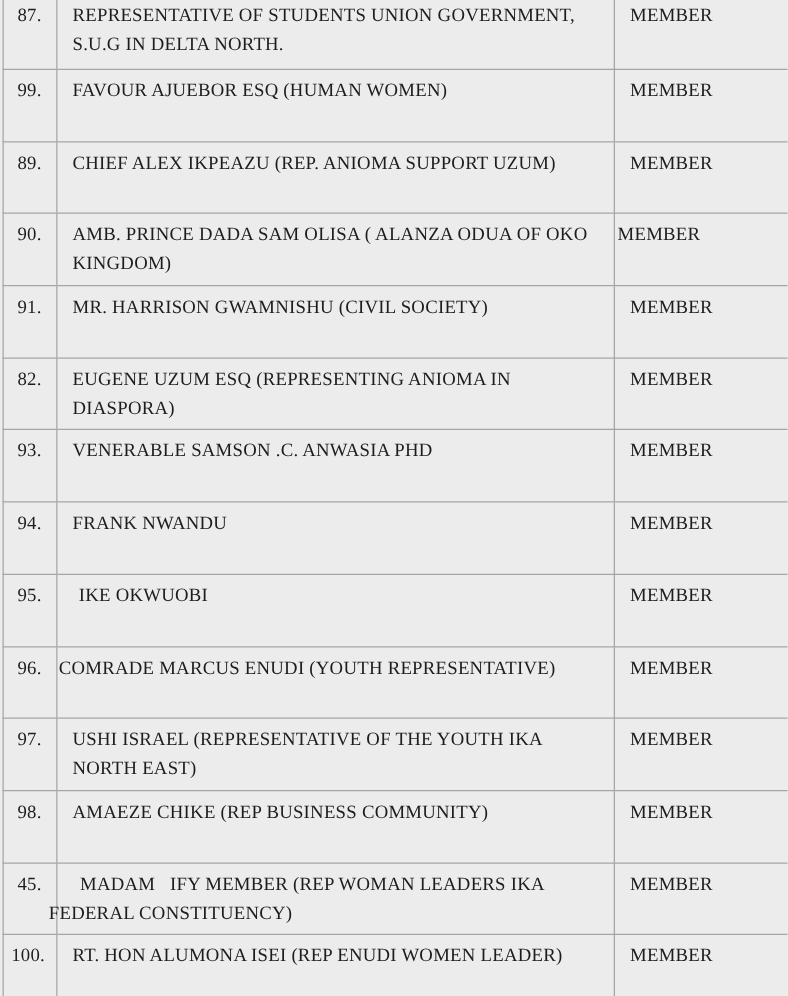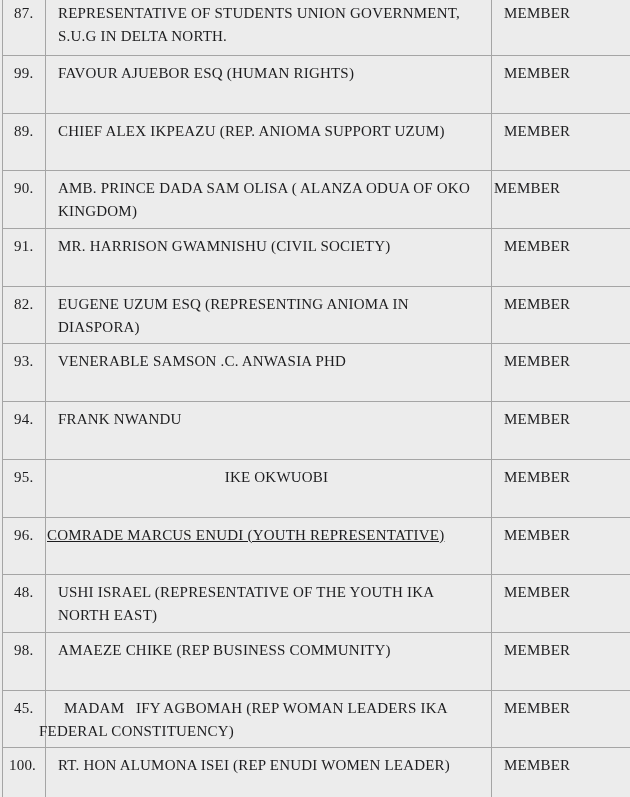--- a/index.html
+++ b/index.html
@@ -27,22 +27,22 @@
     border: 1px solid #a5a5a5;
     vertical-align: top;
     overflow: visible;
   }
   tr.h-first { height: 60px; }
   tr.h-std   { height: 57.7px; }
   tr.h-last  { height: 56px; }
   td.c-num  { padding: 6px 1px 0 11px; }
   td.c-name { padding: 6px 1px 0 12px; }
   td.c-role { padding: 6px 1px 0 12px; }
-  td.pl17 { padding-left: 17px; text-align: center; }
-  td.pl1  { padding-left: 1px; text-decoration: underline; }
+  td.pl17 { padding-left: 17px; }
+  td.pl1  { padding-left: 1px; }
   td.pl0  { padding-left: 0; }
   td.pl2  { padding-left: 2px; }
   td.pl6  { padding-left: 6px; }
   .num, .nm, .role-txt { white-space: pre; }
   .nm.overhang {
     margin-left: -7px;
     text-indent: 25px;
   }
 </style>
 </head>
@@ -67,21 +67,21 @@
     <td class="c-role">
           <div class="role-txt">MEMBER</div>
         </td>
   </tr>
 
   <tr class="h-std">
     <td class="c-num">
           <div class="num">99.</div>
         </td>
     <td class="c-name">
-          <div class="nm">FAVOUR AJUEBOR ESQ (HUMAN RIGHTS)</div>
+          <div class="nm">FAVOUR AJUEBOR ESQ (HUMAN WOMEN)</div>
         </td>
     <td class="c-role">
           <div class="role-txt">MEMBER</div>
         </td>
   </tr>
 
   <tr class="h-std">
     <td class="c-num">
           <div class="num">89.</div>
         </td>
@@ -174,21 +174,21 @@
     <td class="c-name pl1">
           <div class="nm">COMRADE MARCUS ENUDI (YOUTH REPRESENTATIVE)</div>
         </td>
     <td class="c-role">
           <div class="role-txt">MEMBER</div>
         </td>
   </tr>
 
   <tr class="h-std">
     <td class="c-num">
-          <div class="num">48.</div>
+          <div class="num">97.</div>
         </td>
     <td class="c-name">
           <div class="nm">USHI ISRAEL (REPRESENTATIVE OF THE YOUTH IKA
 NORTH EAST)</div>
         </td>
     <td class="c-role">
           <div class="role-txt">MEMBER</div>
         </td>
   </tr>
 
@@ -202,21 +202,21 @@
     <td class="c-role">
           <div class="role-txt">MEMBER</div>
         </td>
   </tr>
 
   <tr class="h-std">
     <td class="c-num">
           <div class="num">45.</div>
         </td>
     <td class="c-name pl0">
-          <div class="nm overhang">MADAM   IFY AGBOMAH (REP WOMAN LEADERS IKA
+          <div class="nm overhang">MADAM   IFY MEMBER (REP WOMAN LEADERS IKA
 FEDERAL CONSTITUENCY)</div>
         </td>
     <td class="c-role">
           <div class="role-txt">MEMBER</div>
         </td>
   </tr>
 
   <tr class="h-last">
     <td class="c-num pl6">
           <div class="num">100.</div>

